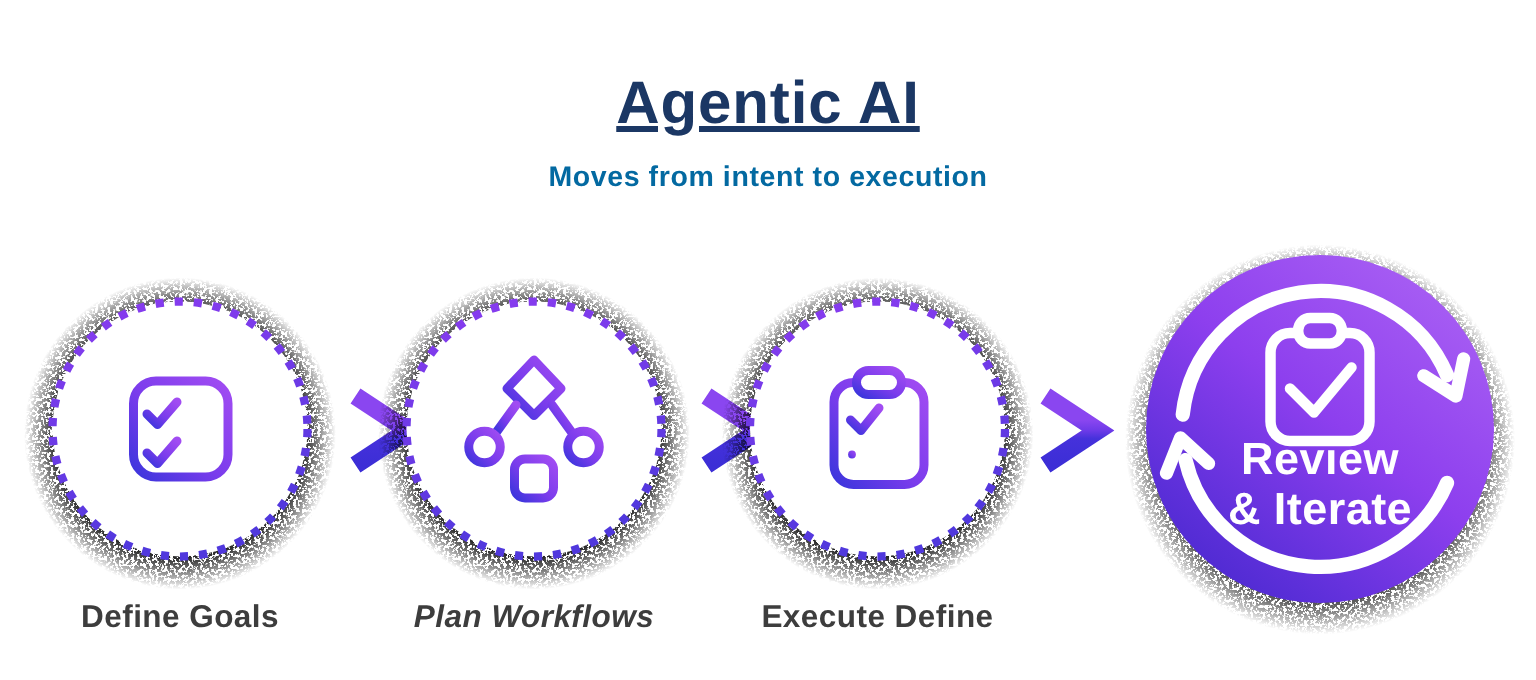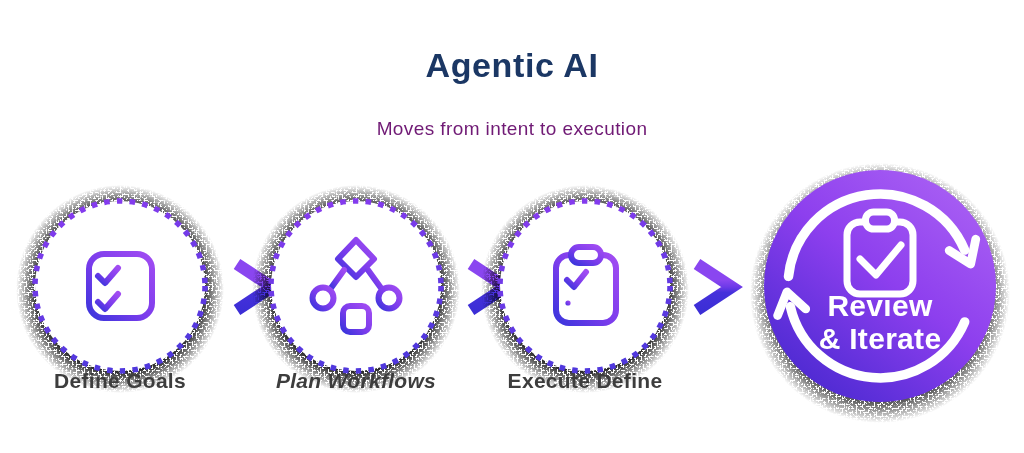--- a/index.html
+++ b/index.html
@@ -3,32 +3,32 @@
 <meta charset="utf-8">
 <style>
   * { margin: 0; padding: 0; box-sizing: border-box; }
   html, body { width: 1024px; height: 453px; background: #ffffff; overflow: hidden; }
   body { font-family: "Liberation Sans", "DejaVu Sans", sans-serif; position: relative; }
 
   .canvas { position: absolute; inset: 0; width: 1024px; height: 453px; background: #fff; }
 
   .header { position: absolute; top: 46px; left: 0; width: 1024px; text-align: center; }
   .title {
-    font-size: 34px; font-weight: 800; letter-spacing: 0.6px;
-    color: #1b3764; line-height: 1.15;
+    font-size: 40px; font-weight: 800; letter-spacing: 0.6px;
+    color: #1b3764; line-height: 1.15; text-decoration: underline;
   }
   .subtitle {
-    margin-top: 33px; font-size: 19px; font-weight: 400; letter-spacing: 0.4px;
-    color: #701a75;
+    margin-top: 16px; font-size: 19px; font-weight: 700; letter-spacing: 0.4px;
+    color: #0369a1;
   }
 
   .diagram { position: absolute; inset: 0; }
   .node { position: absolute; }
   .step-label {
-    position: absolute; top: 369px; width: 200px; text-align: center;
+    position: absolute; top: 400px; width: 200px; text-align: center;
     font-size: 21px; font-weight: 700; color: #3d3d3d; letter-spacing: 0.3px;
   }
   .flow-arrow { position: absolute; top: 257px; }
 
   .big-text {
     font-family: "Liberation Sans", "DejaVu Sans", sans-serif;
     font-size: 30px; font-weight: 700; fill: #ffffff; letter-spacing: 0.3px;
   }
 </style>
 </head>

